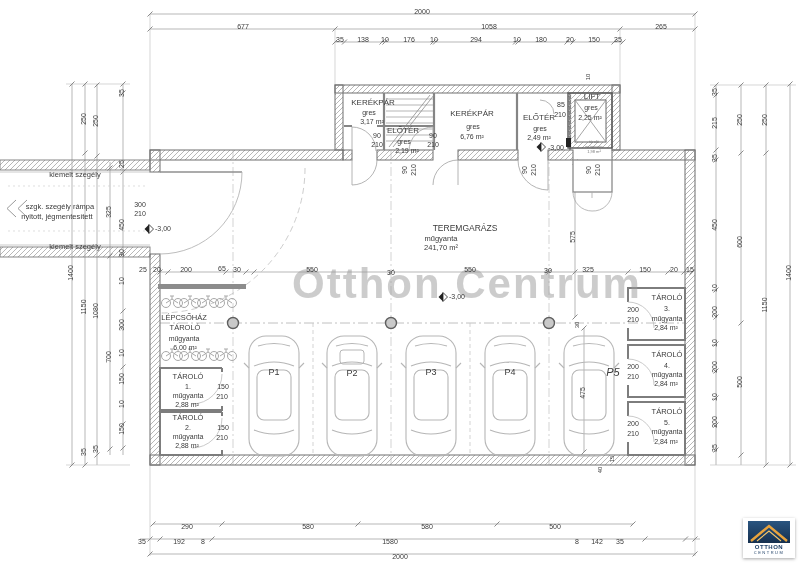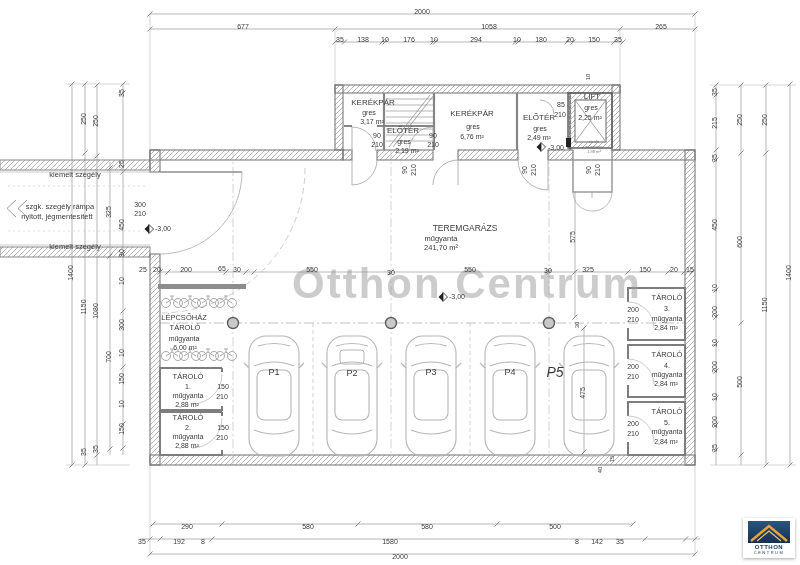--- a/index.html
+++ b/index.html
@@ -334,21 +334,21 @@
       <span class="lbl" style="left: 667px; top: 412px; font-size: 7.5px; transform: translate(-50%, -50%);">TÁROLÓ</span>
       <span class="lbl" style="left: 667px; top: 422px; transform: translate(-50%, -50%);">5.</span>
       <span class="lbl" style="left: 667px; top: 431px; transform: translate(-50%, -50%);">műgyanta</span>
       <span class="lbl" style="left: 666px; top: 441px; transform: translate(-50%, -50%);">2,84 m²</span>
       <span class="lbl" style="left: 633px; top: 423px; transform: translate(-50%, -50%);">200</span>
       <span class="lbl" style="left: 633px; top: 433px; transform: translate(-50%, -50%);">210</span>
       <span class="lbl" style="left: 274px; top: 372px; font-size: 9px; transform: translate(-50%, -50%);">P1</span>
       <span class="lbl" style="left: 352px; top: 373px; font-size: 9px; transform: translate(-50%, -50%);">P2</span>
       <span class="lbl" style="left: 431px; top: 372px; font-size: 9px; transform: translate(-50%, -50%);">P3</span>
       <span class="lbl" style="left: 510px; top: 372px; font-size: 9px; transform: translate(-50%, -50%);">P4</span>
-      <span class="lbl" style="left: 555px; top: 372px; font-size: 14px; transform: translate(-50%, -50%); font-style: italic;">P5</span>
+      <span class="lbl" style="left: 613px; top: 372px; font-size: 11px; transform: translate(-50%, -50%); font-style: italic;">P5</span>
       <span class="lbl" style="left: 187px; top: 526px; transform: translate(-50%, -50%);">290</span>
       <span class="lbl" style="left: 308px; top: 526px; transform: translate(-50%, -50%);">580</span>
       <span class="lbl" style="left: 427px; top: 526px; transform: translate(-50%, -50%);">580</span>
       <span class="lbl" style="left: 555px; top: 526px; transform: translate(-50%, -50%);">500</span>
       <span class="lbl" style="left: 142px; top: 541px; transform: translate(-50%, -50%);">35</span>
       <span class="lbl" style="left: 179px; top: 541px; transform: translate(-50%, -50%);">192</span>
       <span class="lbl" style="left: 203px; top: 541px; transform: translate(-50%, -50%);">8</span>
       <span class="lbl" style="left: 390px; top: 541px; transform: translate(-50%, -50%);">1580</span>
       <span class="lbl" style="left: 577px; top: 541px; transform: translate(-50%, -50%);">8</span>
       <span class="lbl" style="left: 597px; top: 541px; transform: translate(-50%, -50%);">142</span>

